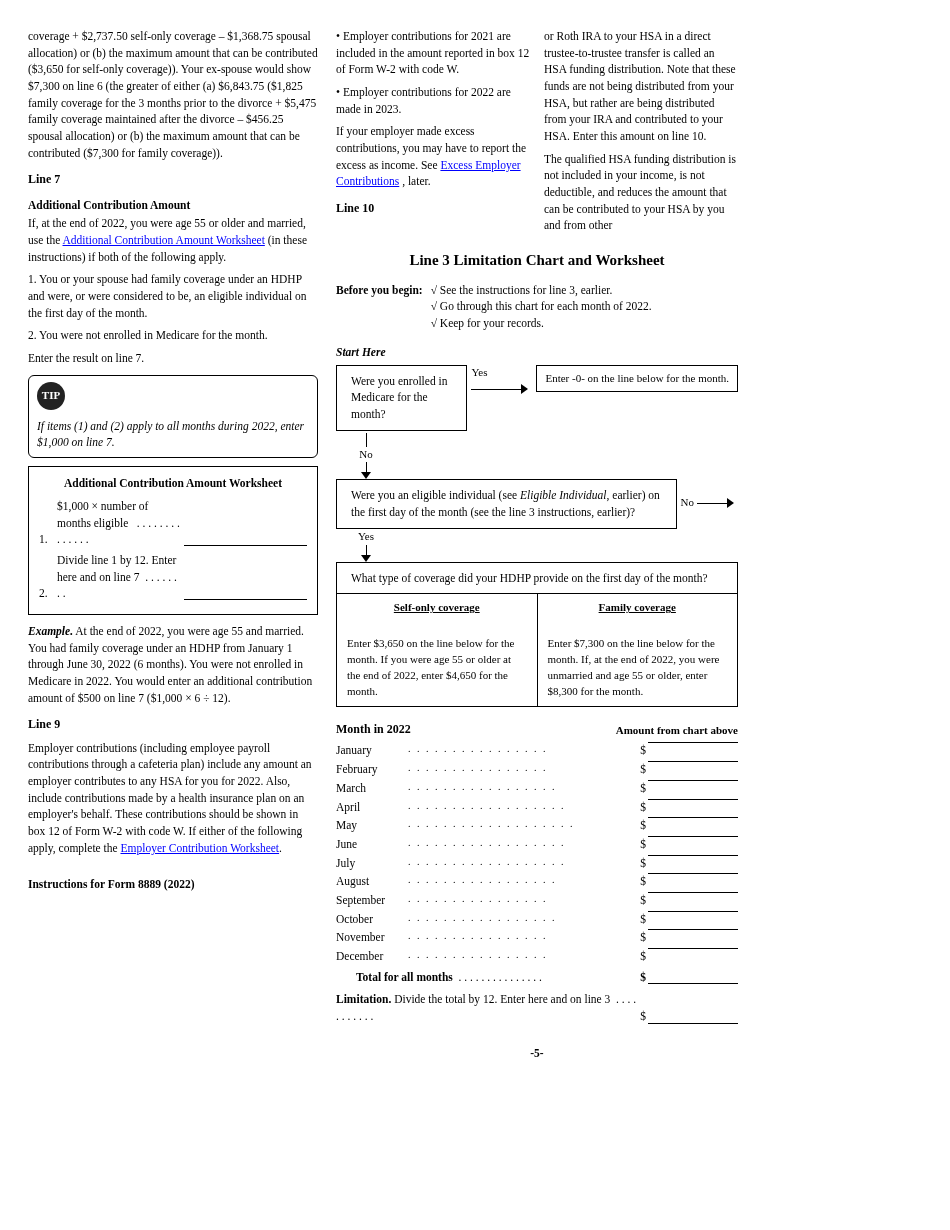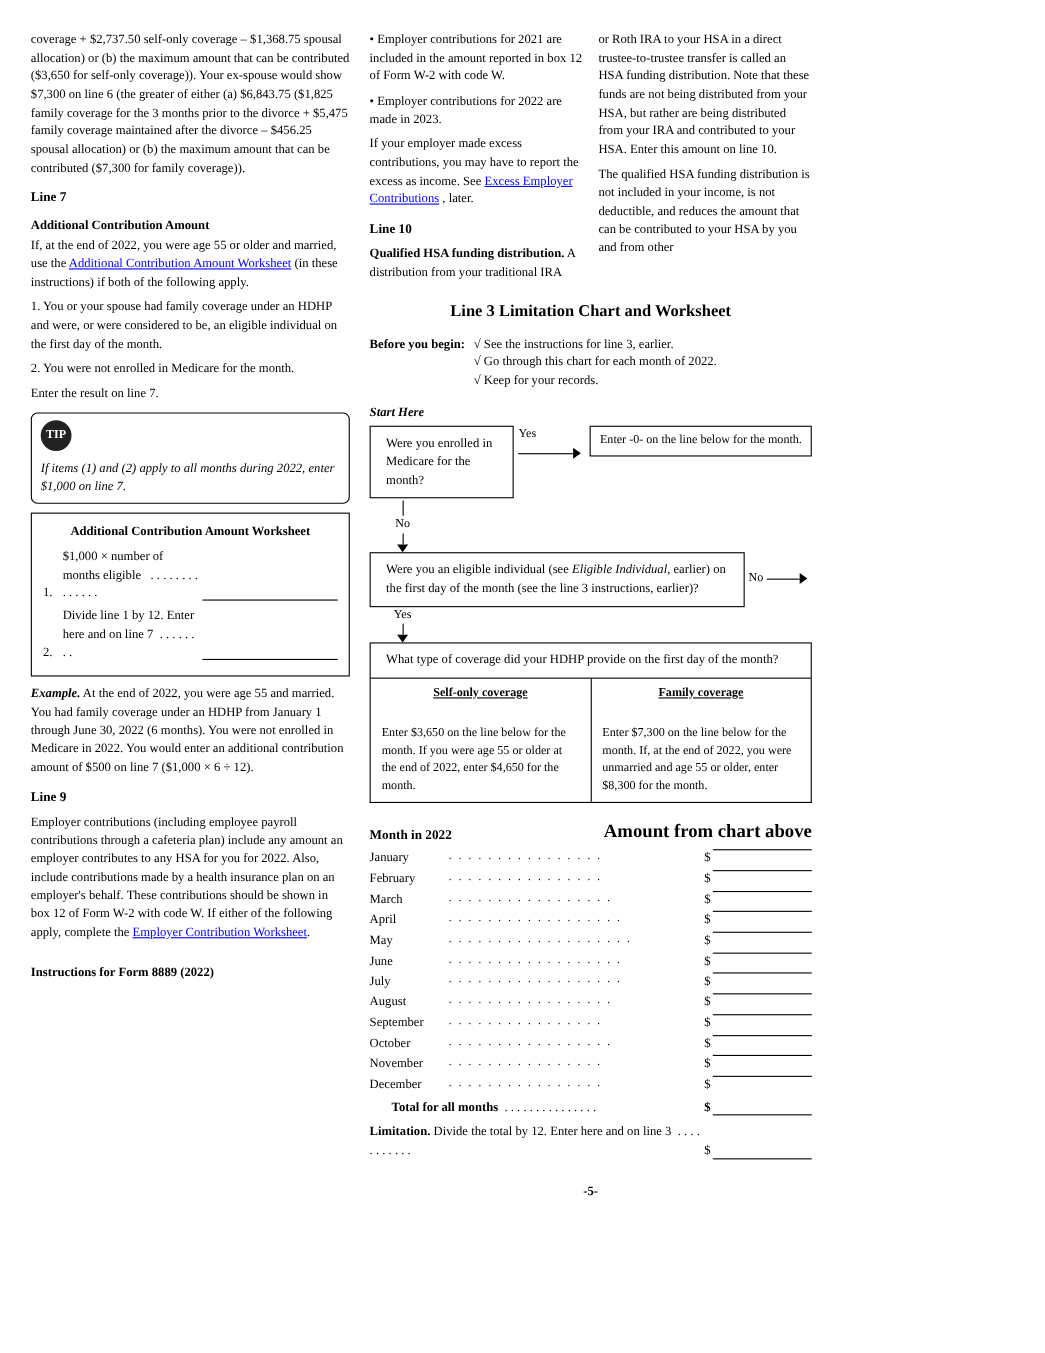--- a/index.html
+++ b/index.html
@@ -138,21 +138,21 @@
       width: 100%;
       margin-top: 8px;
     }
     .month-table-header {
       display: flex;
       justify-content: space-between;
       align-items: flex-end;
       margin-bottom: 4px;
     }
     .month-table-header-left { font-weight: bold; font-size: 12px; }
-    .month-table-header-right { font-weight: bold; font-size: 17px; text-align: right; }
+    .month-table-header-right { font-weight: bold; font-size: 11px; text-align: right; }
     .month-row {
       display: flex;
       align-items: flex-start;
       margin-bottom: 2px;
       font-size: 11.5px;
     }
     .month-name {
       min-width: 72px;
       flex-shrink: 0;
     }
@@ -270,24 +270,20 @@
     <div style="display:flex;gap:14px;margin-bottom:10px;">
       <div style="flex:1;">
         <p>• <span>Employer contributions for 2021 are included in the amount reported in box 12 of Form W-2 with code W.</span></p>
         <p>• <span>Employer contributions for 2022 are made in 2023.</span></p>
         <p>
           <span>If your employer made excess contributions, you may have to report the excess as income. See</span>
           <a>Excess Employer Contributions</a>
           <span>, later.</span>
         </p>
         <p class="line-label">Line 10</p>
-        <p>
-          <span class="bold">Qualified HSA funding distribution.</span>
-          <span>A distribution from your traditional IRA</span>
-        </p>
       </div>
       <div style="flex:1;">
         <p>or Roth IRA to your HSA in a direct trustee-to-trustee transfer is called an HSA funding distribution. Note that these funds are not being distributed from your HSA, but rather are being distributed from your IRA and contributed to your HSA. Enter this amount on line 10.</p>
         <p>The qualified HSA funding distribution is not included in your income, is not deductible, and reduces the amount that can be contributed to your HSA by you and from other</p>
       </div>
     </div>
 
     <div class="chart-section-title">Line 3 Limitation Chart and Worksheet</div>
 
     <div class="before-begin">

